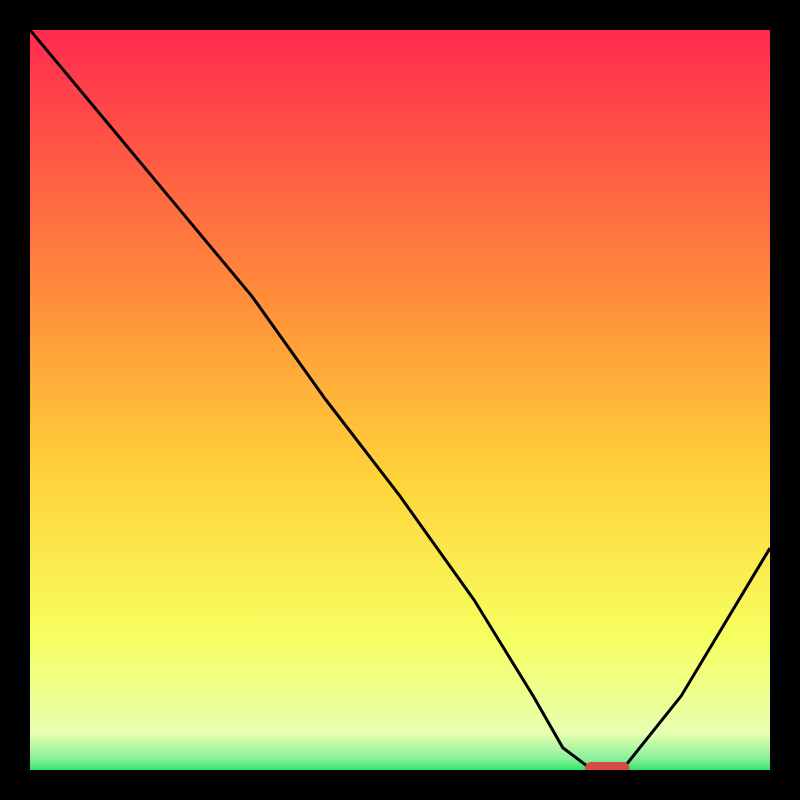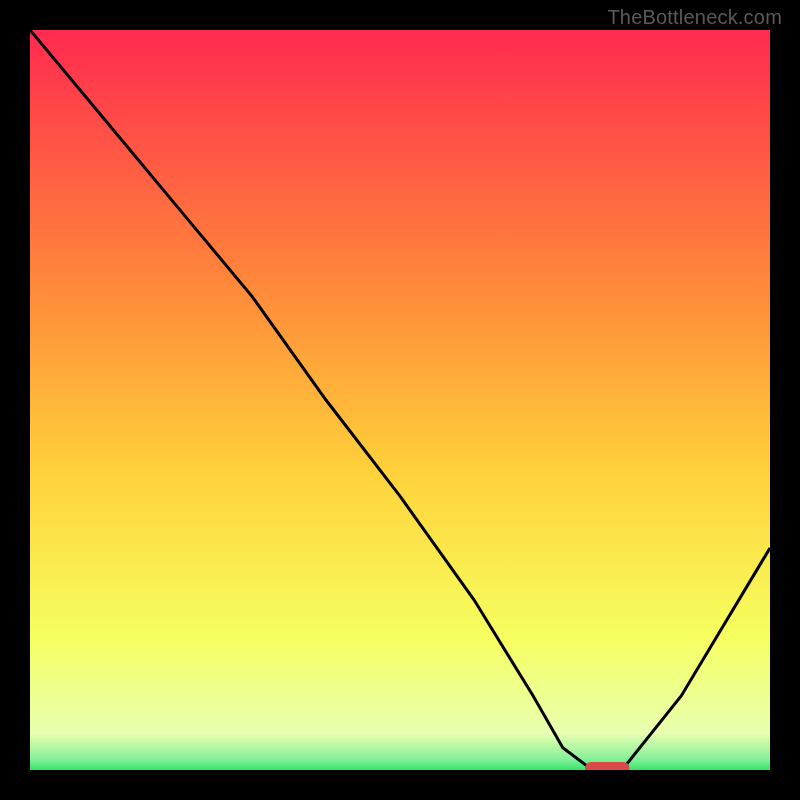--- a/index.html
+++ b/index.html
@@ -34,21 +34,20 @@
     width: 740px;
     height: 740px;
   }
   svg { display: block; }
 </style>
 </head>
 <body>
 
 <div class="frame">
 
-  <div class="watermark">TheBottleneck.com</div>
 
   <div class="plot">
     <svg id="chart-svg" width="740" height="740" viewBox="0 0 740 740">
       <defs>
         <linearGradient id="bg-grad" x1="0" y1="0" x2="0" y2="1">
             <stop offset="0%" stop-color="#ff2a4f"></stop>
             <stop offset="35%" stop-color="#ff8a3a"></stop>
             <stop offset="60%" stop-color="#ffd23a"></stop>
             <stop offset="82%" stop-color="#f6ff60"></stop>
             <stop offset="95%" stop-color="#e8ffb0"></stop>

